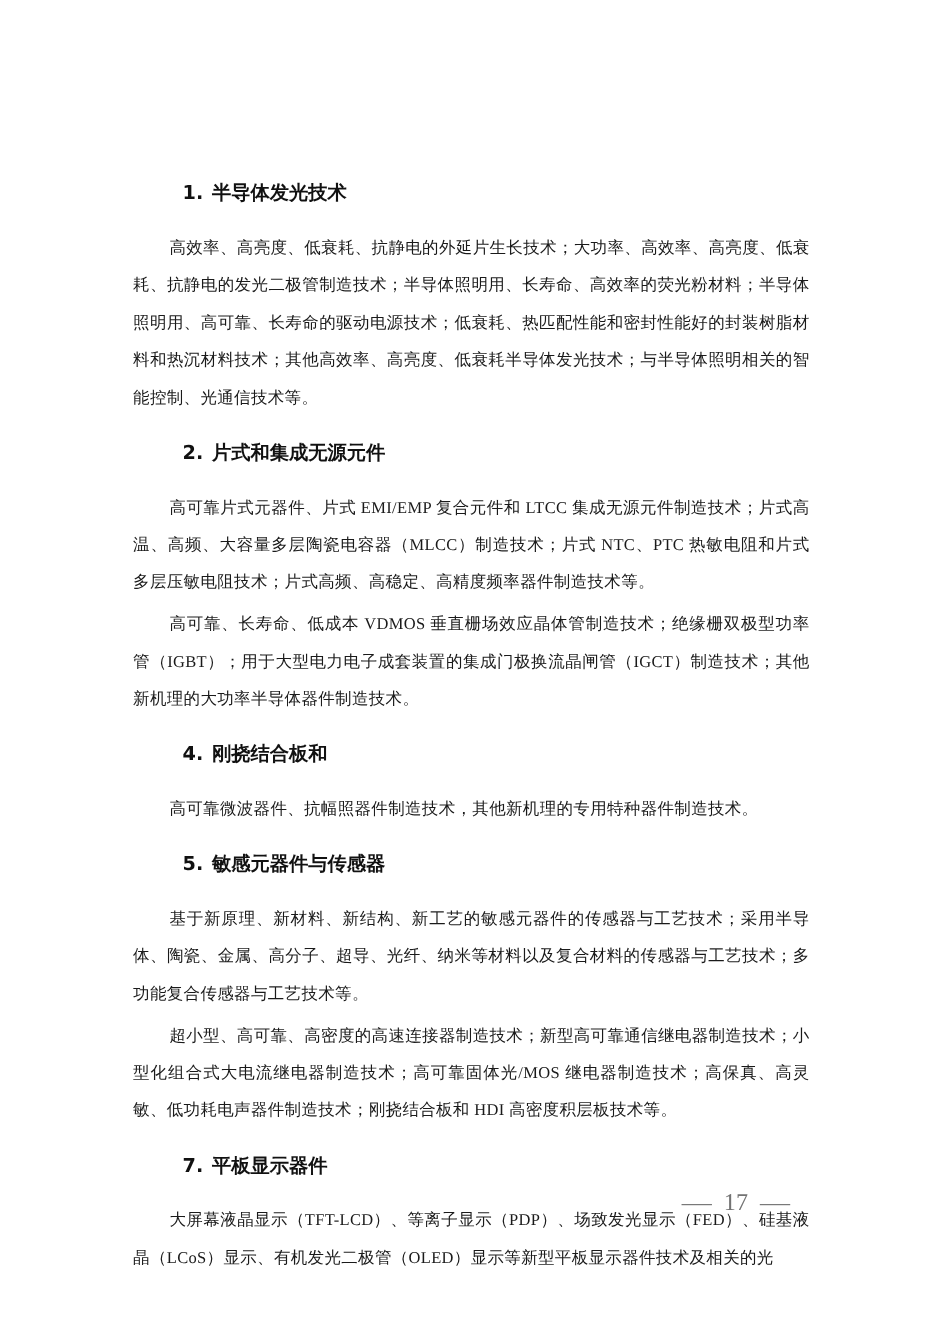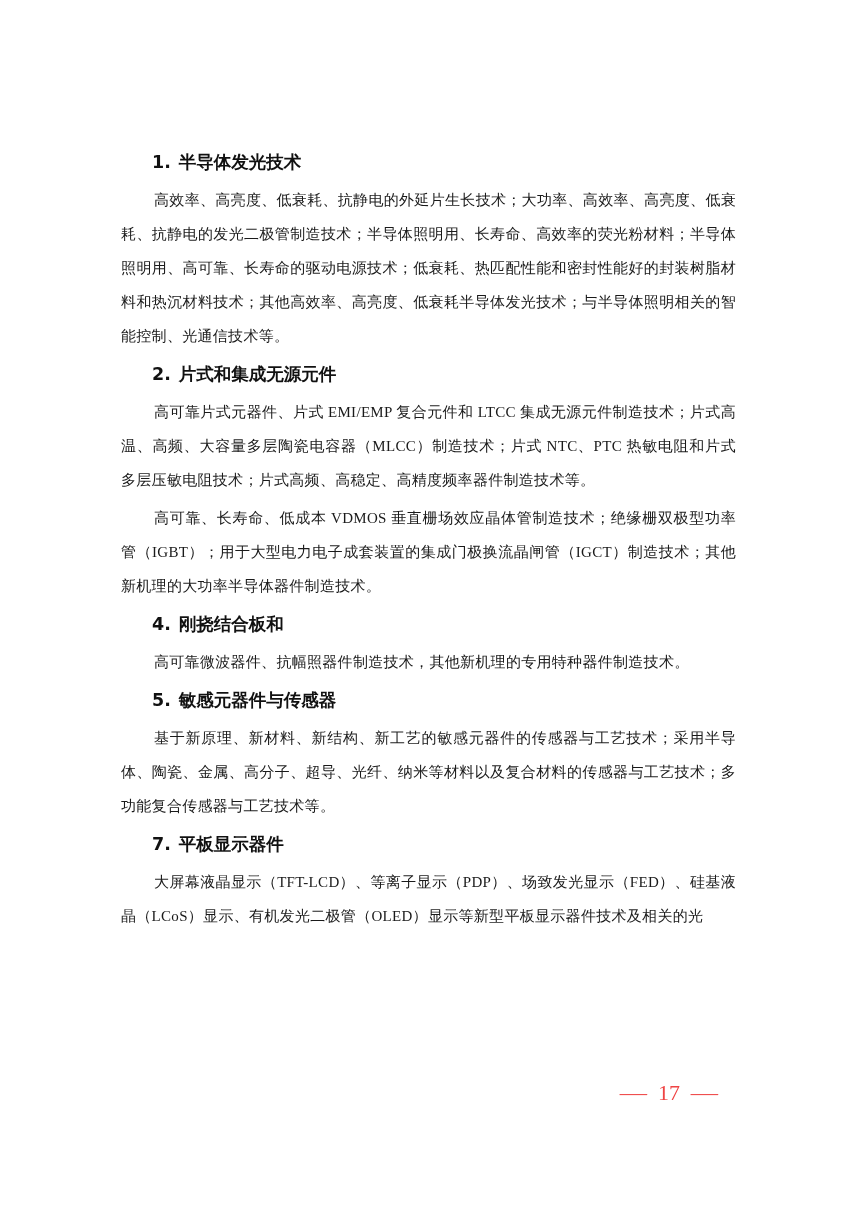--- a/index.html
+++ b/index.html
@@ -15,21 +15,21 @@
     color: #1a1a1a;
     overflow: hidden;
   }
   .doc {
     position: absolute;
     left: 117px;
     top: 143px;
     width: 623px;
   }
   .section-heading {
-    margin: 2px;
+    margin: 16px;
     font-family: "DejaVu Sans", "Liberation Sans", sans-serif;
     font-weight: bold;
     font-size: 17.5px;
     line-height: 34px;
     text-indent: 33px;
     color: #111111;
     white-space: nowrap;
   }
   .section-heading .num {
     margin-right: 8px;
@@ -41,21 +41,21 @@
     text-align: justify;
     text-indent: 33px;
     letter-spacing: 0.3px;
   }
   .footer {
     position: absolute;
     top: 1078px;
     right: 145px;
     font-size: 21px;
     line-height: 30px;
-    color: #ef4444;
+    color: #737373;
     font-family: "Liberation Serif", "DejaVu Serif", serif;
   }
   .footer .dash {
     display: inline-block;
     transform: scaleX(1.3);
   }
   .footer .pagenum {
     display: inline-block;
     margin: 0 14px;
     font-size: 22px;
@@ -73,20 +73,21 @@
   <p class="section-body">高可靠片式元器件、片式 EMI/EMP 复合元件和 LTCC 集成无源元件制造技术；片式高温、高频、大容量多层陶瓷电容器（MLCC）制造技术；片式 NTC、PTC 热敏电阻和片式多层压敏电阻技术；片式高频、高稳定、高精度频率器件制造技术等。</p>
 
   <p class="section-body">高可靠、长寿命、低成本 VDMOS 垂直栅场效应晶体管制造技术；绝缘栅双极型功率管（IGBT）；用于大型电力电子成套装置的集成门极换流晶闸管（IGCT）制造技术；其他新机理的大功率半导体器件制造技术。</p>
 
   <h2 class="section-heading"><span class="num">4.</span><span>刚挠结合板和</span></h2>
   <p class="section-body">高可靠微波器件、抗幅照器件制造技术，其他新机理的专用特种器件制造技术。</p>
 
   <h2 class="section-heading"><span class="num">5.</span><span>敏感元器件与传感器</span></h2>
   <p class="section-body">基于新原理、新材料、新结构、新工艺的敏感元器件的传感器与工艺技术；采用半导体、陶瓷、金属、高分子、超导、光纤、纳米等材料以及复合材料的传感器与工艺技术；多功能复合传感器与工艺技术等。</p>
 
+  <p class="section-body">超小型、高可靠、高密度的高速连接器制造技术；新型高可靠通信继电器制造技术；小型化组合式大电流继电器制造技术；高可靠固体光/MOS 继电器制造技术；高保真、高灵敏、低功耗电声器件制造技术；刚挠结合板和 HDI 高密度积层板技术等。</p>
 
   <h2 class="section-heading"><span class="num">7.</span><span>平板显示器件</span></h2>
   <p class="section-body">大屏幕液晶显示（TFT-LCD）、等离子显示（PDP）、场致发光显示（FED）、硅基液晶（LCoS）显示、有机发光二极管（OLED）显示等新型平板显示器件技术及相关的光</p>
 
 </div>
 
 <div class="footer">
   <span class="dash">—</span><span class="pagenum">17</span><span class="dash">—</span>
 </div>
 

